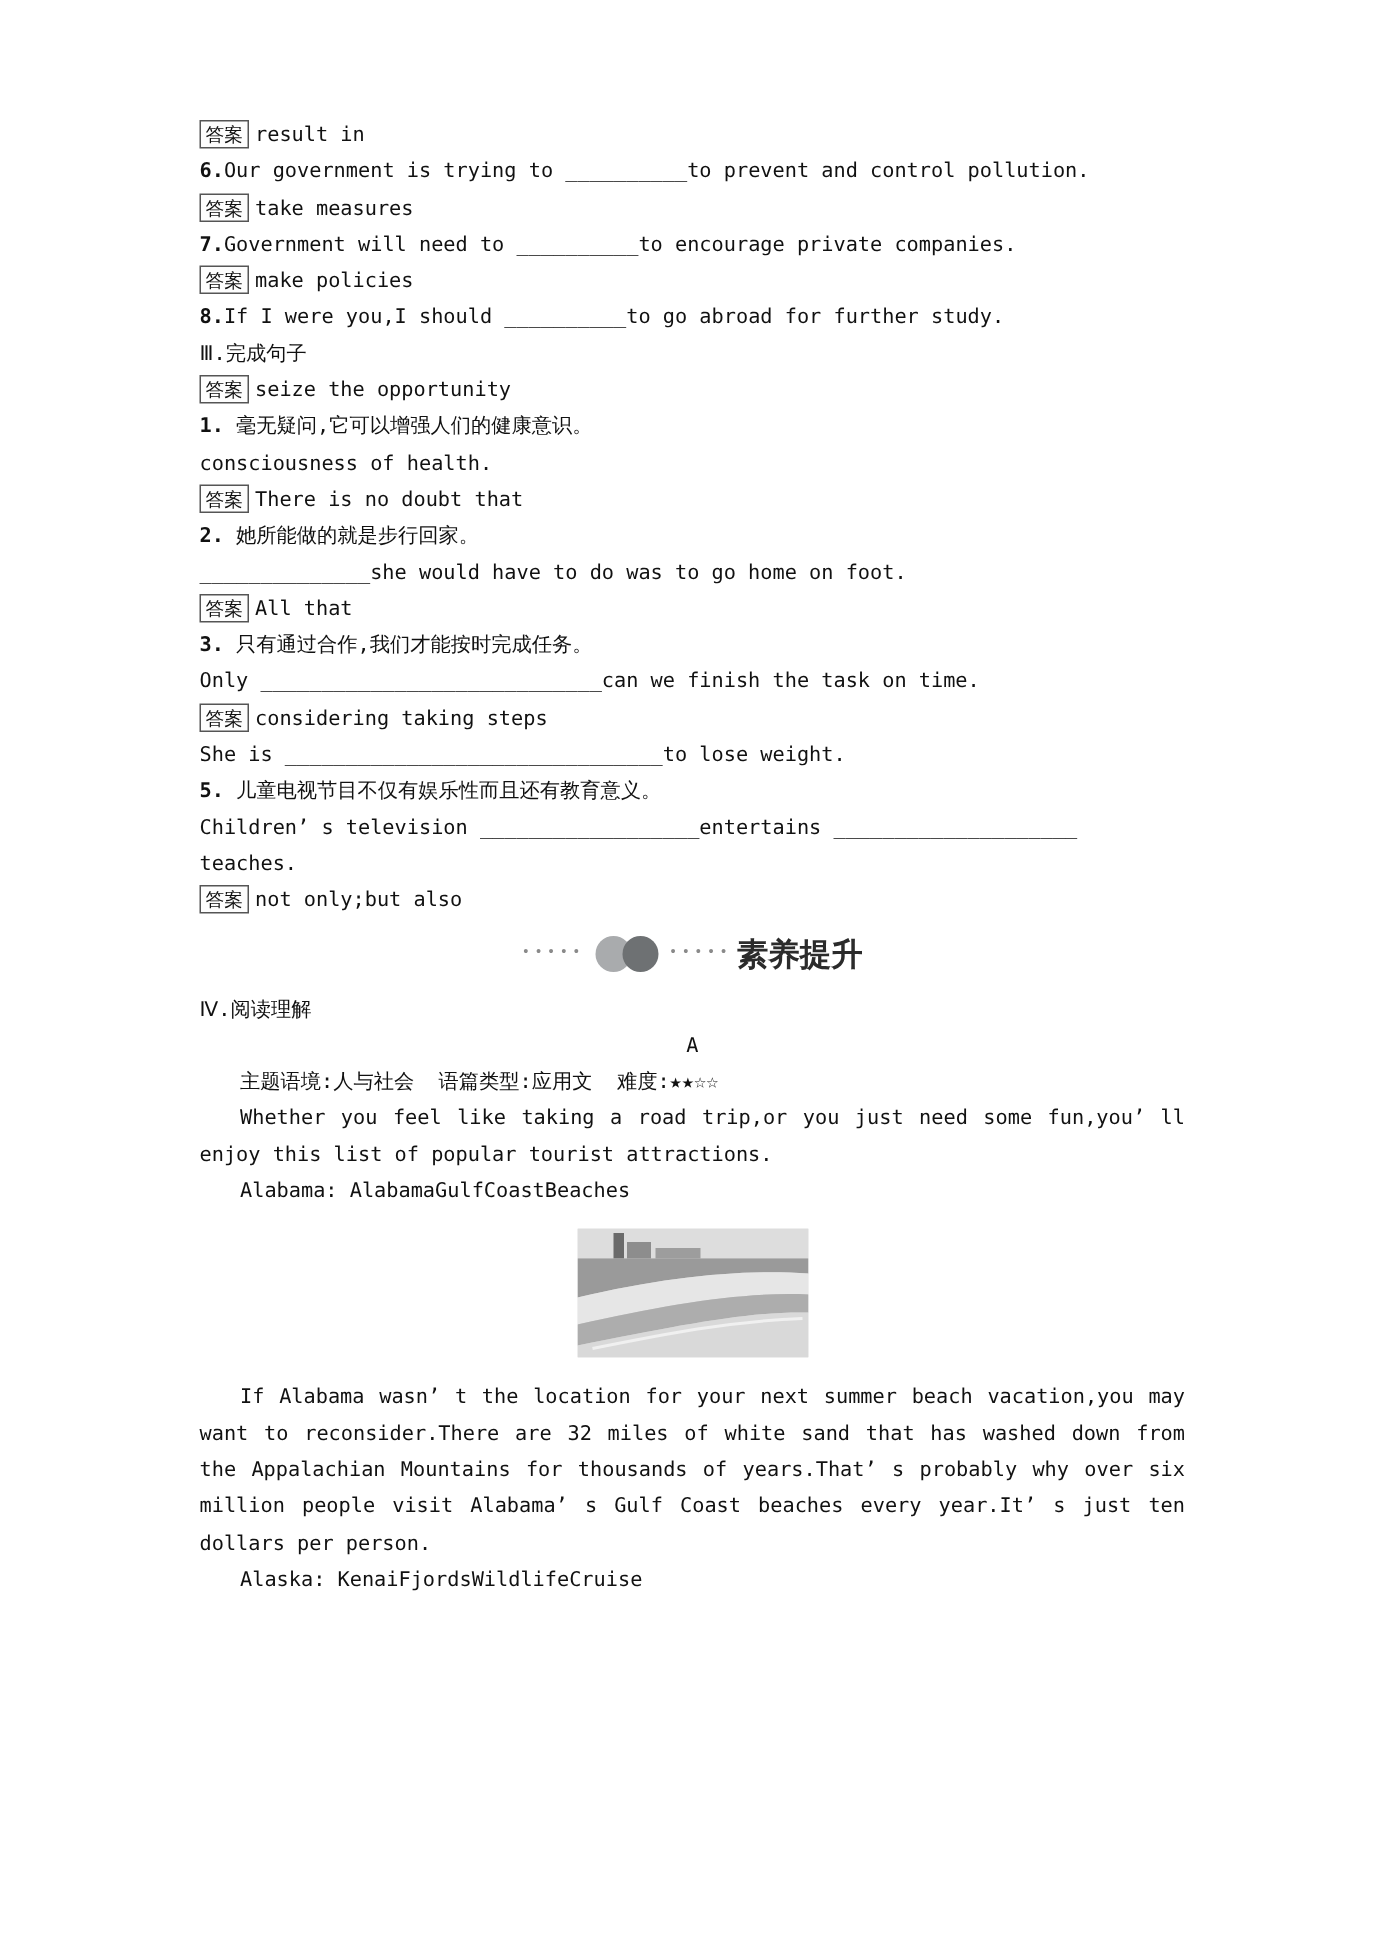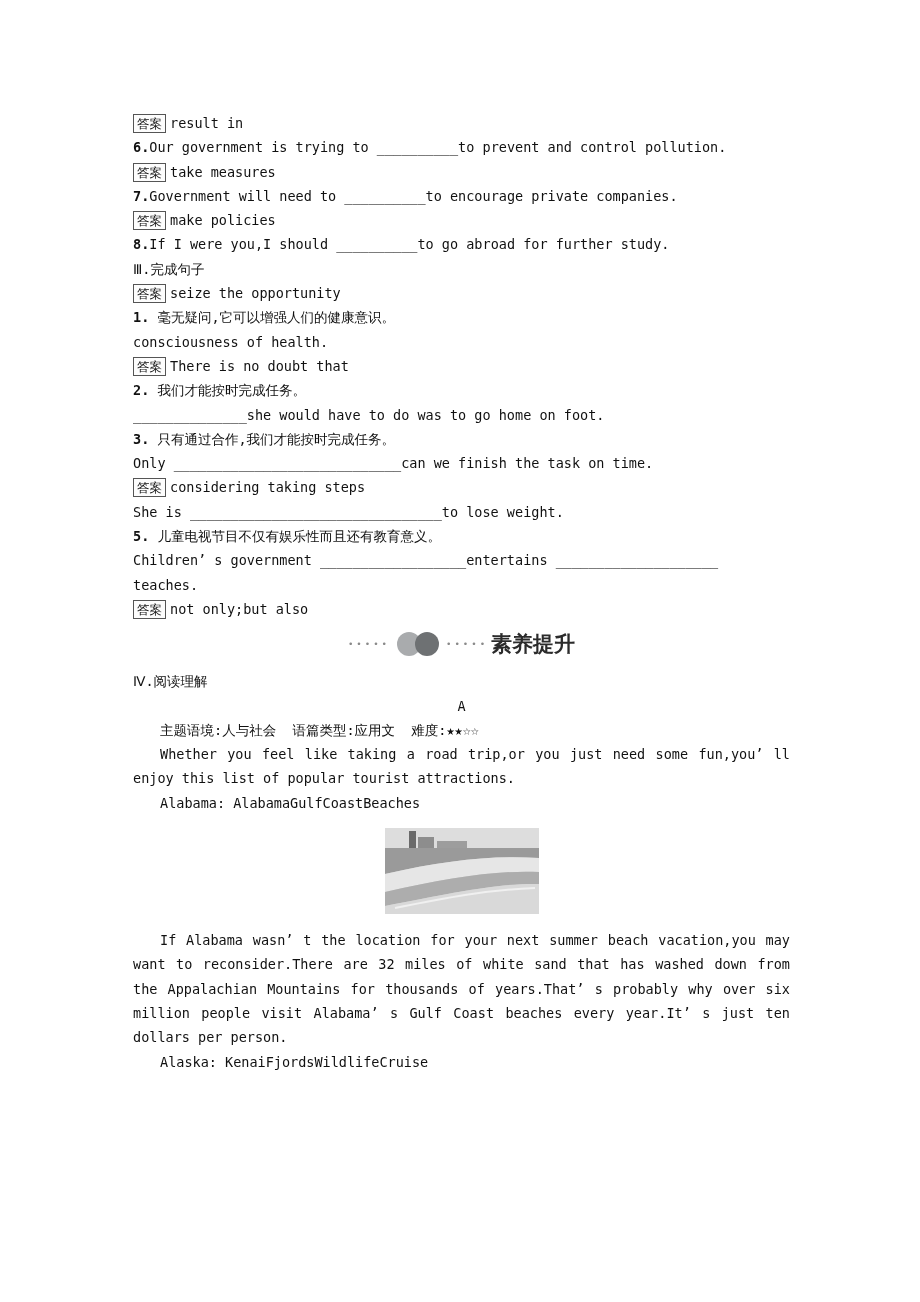--- a/index.html
+++ b/index.html
@@ -6,21 +6,21 @@
   html,body { margin:0; padding:0; }
   body {
     width: 920px;
     height: 1302px;
     background: #ffffff;
     color: #111111;
     font-family: "DejaVu Sans Mono", "Liberation Mono", monospace, sans-serif;
     font-size: 13.5px;
     overflow: hidden;
   }
-  .doc { padding: 111px 130px 20px 133px; }
+  .doc { padding: 78px 130px 20px 133px; }
   .line { line-height: 24.3px; min-height: 24.3px; white-space: pre-wrap; }
   .bnum { font-weight: bold; }
   .bold { font-weight: normal; }
   .center { text-align: center; }
   .indent { padding-left: 27px; }
   .para {
     line-height: 24.3px;
     text-align: justify;
     text-indent: 27px;
     white-space: normal;
@@ -71,28 +71,29 @@
       <div class="line"><span class="bnum">6.</span><span>Our government is trying to __________to prevent and control pollution.</span></div>
       <div class="line"><span class="abox">答案</span><span>take measures</span></div>
       <div class="line"><span class="bnum">7.</span><span>Government will need to __________to encourage private companies.</span></div>
       <div class="line"><span class="abox">答案</span><span>make policies</span></div>
       <div class="line"><span class="bnum">8.</span><span>If I were you,I should __________to go abroad for further study.</span></div>
       <div class="line">Ⅲ.完成句子</div>
       <div class="line"><span class="abox">答案</span><span>seize the opportunity</span></div>
       <div class="line"><span class="bnum">1.</span><span> 毫无疑问,它可以增强人们的健康意识。</span></div>
       <div class="line">consciousness of health.</div>
       <div class="line"><span class="abox">答案</span><span>There is no doubt that</span></div>
-      <div class="line"><span class="bnum">2.</span><span> 我们才能按时完成任务。</span></div>
+      <div class="line"><span class="bnum">2.</span><span> 她所能做的就是步行回家。</span></div>
       <div class="line">______________she would have to do was to go home on foot.</div>
+      <div class="line"><span class="abox">答案</span><span>All that</span></div>
       <div class="line"><span class="bnum">3.</span><span> 只有通过合作,我们才能按时完成任务。</span></div>
       <div class="line">Only ____________________________can we finish the task on time.</div>
       <div class="line"><span class="abox">答案</span><span>considering taking steps</span></div>
       <div class="line">She is _______________________________to lose weight.</div>
       <div class="line"><span class="bnum">5.</span><span> 儿童电视节目不仅有娱乐性而且还有教育意义。</span></div>
-      <div class="line">Children’ s government __________________entertains ____________________</div>
+      <div class="line">Children’ s television __________________entertains ____________________</div>
       <div class="line">teaches.</div>
       <div class="line"><span class="abox">答案</span><span>not only;but also</span></div>
       <div class="divider">
         <span class="dots">•••••</span>
         <span class="circ c1" style="background: rgb(169, 171, 173);"></span>
         <span class="circ c2" style="background: rgb(110, 113, 115);"></span>
         <span class="dots">•••••</span>
         <span class="dlabel">素养提升</span>
       </div>
       <div class="line">Ⅳ.阅读理解</div>

